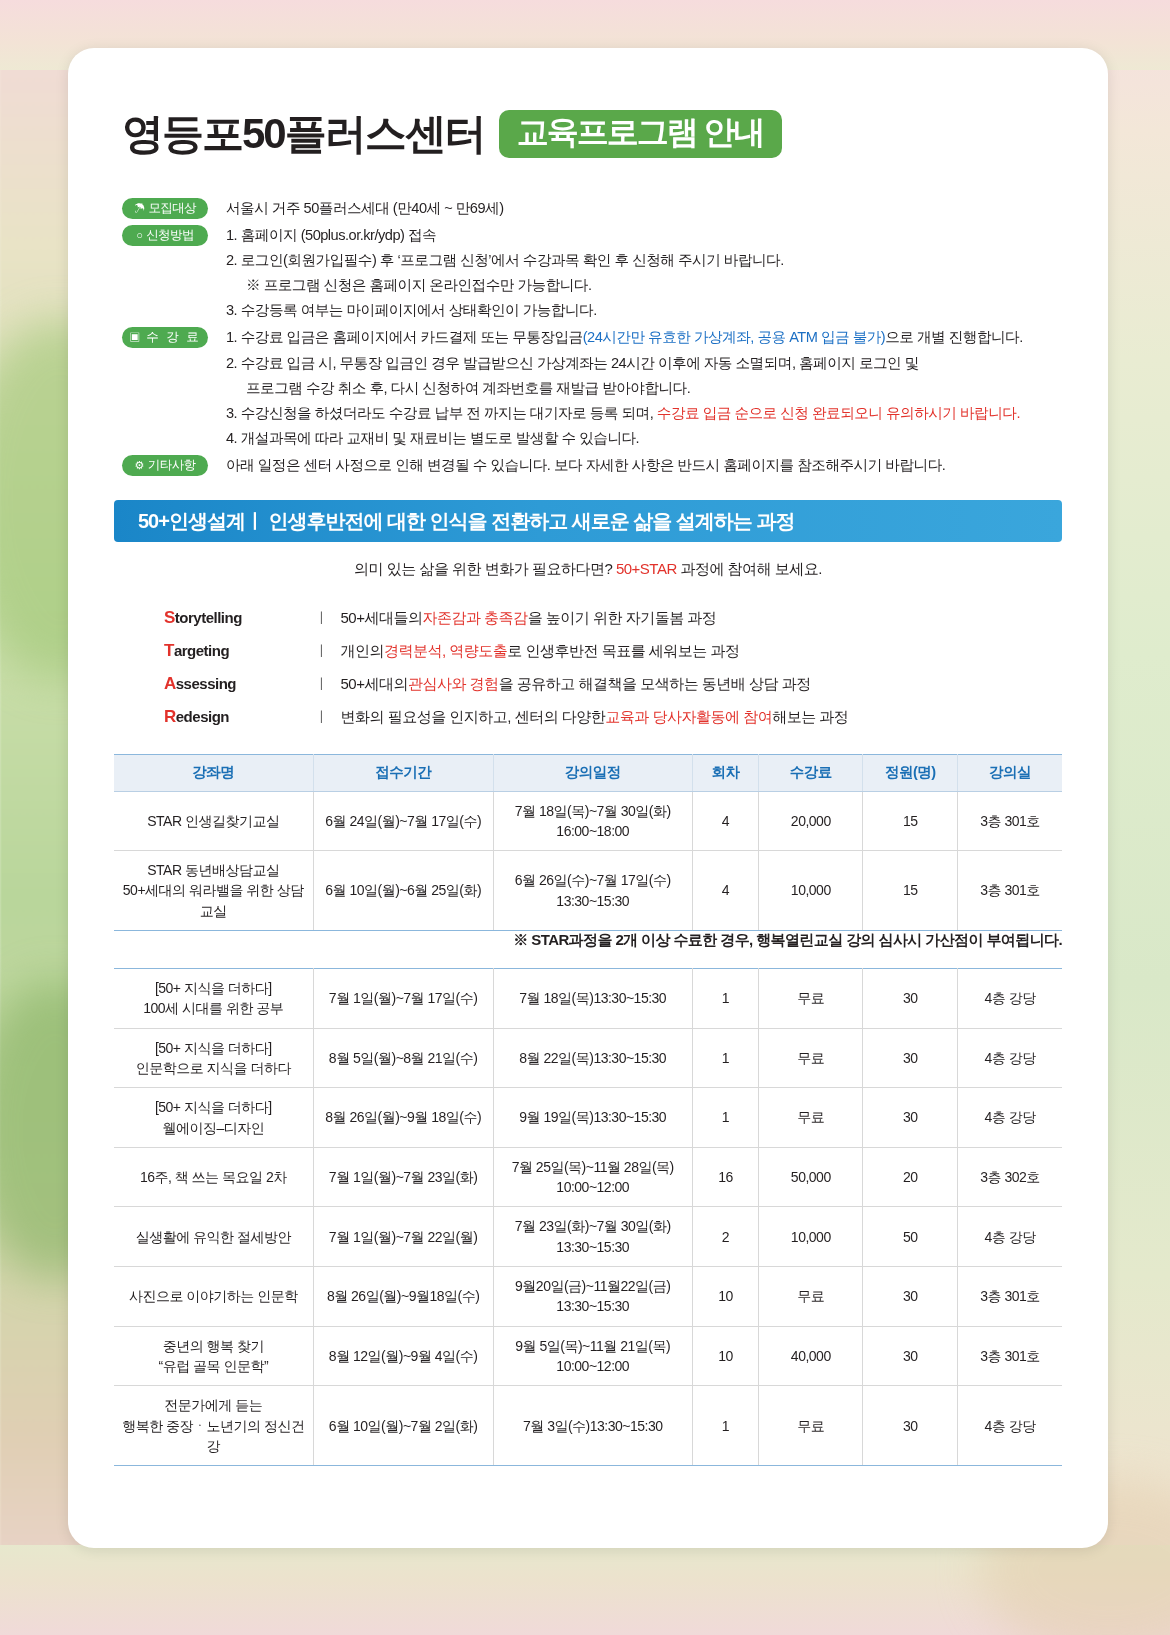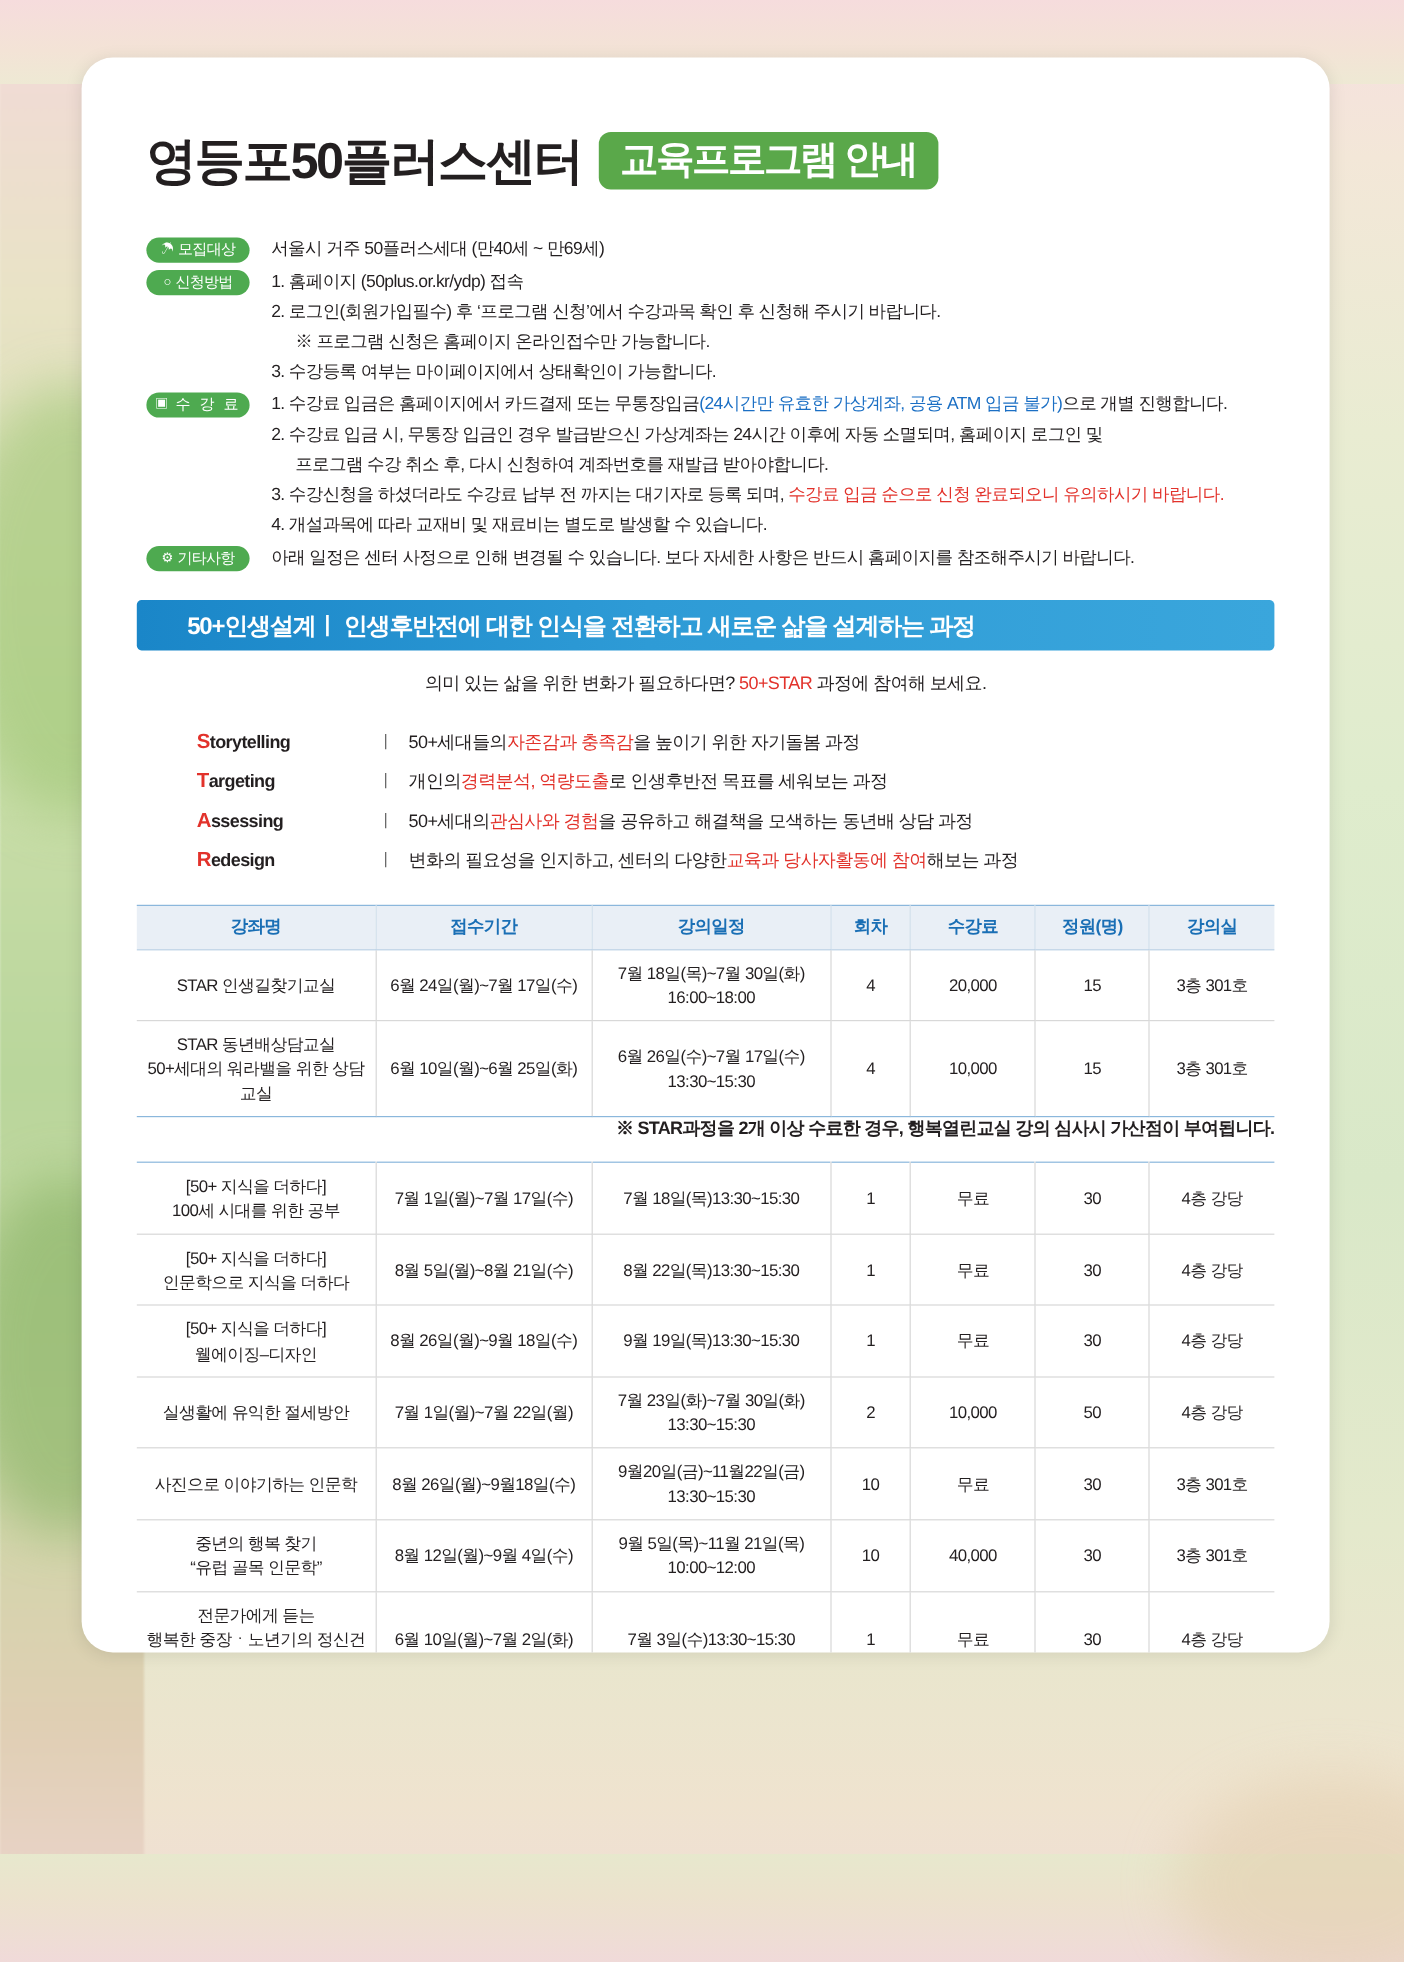--- a/index.html
+++ b/index.html
@@ -38,21 +38,21 @@
     position: absolute;
     border-radius: 50%;
     filter: blur(22px);
     opacity: .55;
   }
   .page {
     position: absolute;
     left: 68px;
     top: 48px;
     width: 1040px;
-    height: 1329px;
+    height: 1500px;
     background: #ffffff;
     border-radius: 26px;
     box-shadow: 0 2px 14px rgba(0,0,0,.10);
     overflow: hidden;
   }
   .inner {
     padding: 58px 46px 20px 46px;
   }
 
   
@@ -128,21 +128,21 @@
   .red  { color: #e2322b; }
 
   
   .sec-bar {
     margin-top: 22px;
     height: 42px;
     background: linear-gradient(90deg,#1a86c8 0%, #2e9bd6 45%, #3aa6dc 100%);
     border-radius: 4px;
     display: flex;
     align-items: center;
-    padding-left: 42px;
+    padding-left: 24px;
     color: #fff;
     font-size: 20px;
     font-weight: bold;
     letter-spacing: -1px;
   }
   .sec-sub {
     text-align: center;
     font-size: 15px;
     color: #231f20;
     margin-top: 18px;
@@ -412,20 +412,30 @@
           <td style="white-space:pre-line">[50+ 지식을 더하다]
 웰에이징–디자인</td>
           <td>8월 26일(월)~9월 18일(수)</td>
           <td style="white-space:pre-line">9월 19일(목)13:30~15:30</td>
           <td>1</td>
           <td>무료</td>
           <td>30</td>
           <td>4층 강당</td>
         </tr>
         <tr>
+          <td style="white-space:pre-line">16주, 책 쓰는 목요일 2차</td>
+          <td>7월 1일(월)~7월 23일(화)</td>
+          <td style="white-space:pre-line">7월 25일(목)~11월 28일(목)
+10:00~12:00</td>
+          <td>16</td>
+          <td>50,000</td>
+          <td>20</td>
+          <td>3층 302호</td>
+        </tr>
+        <tr>
           <td style="white-space:pre-line">실생활에 유익한 절세방안</td>
           <td>7월 1일(월)~7월 22일(월)</td>
           <td style="white-space:pre-line">7월 23일(화)~7월 30일(화)
 13:30~15:30</td>
           <td>2</td>
           <td>10,000</td>
           <td>50</td>
           <td>4층 강당</td>
         </tr>
         <tr>

